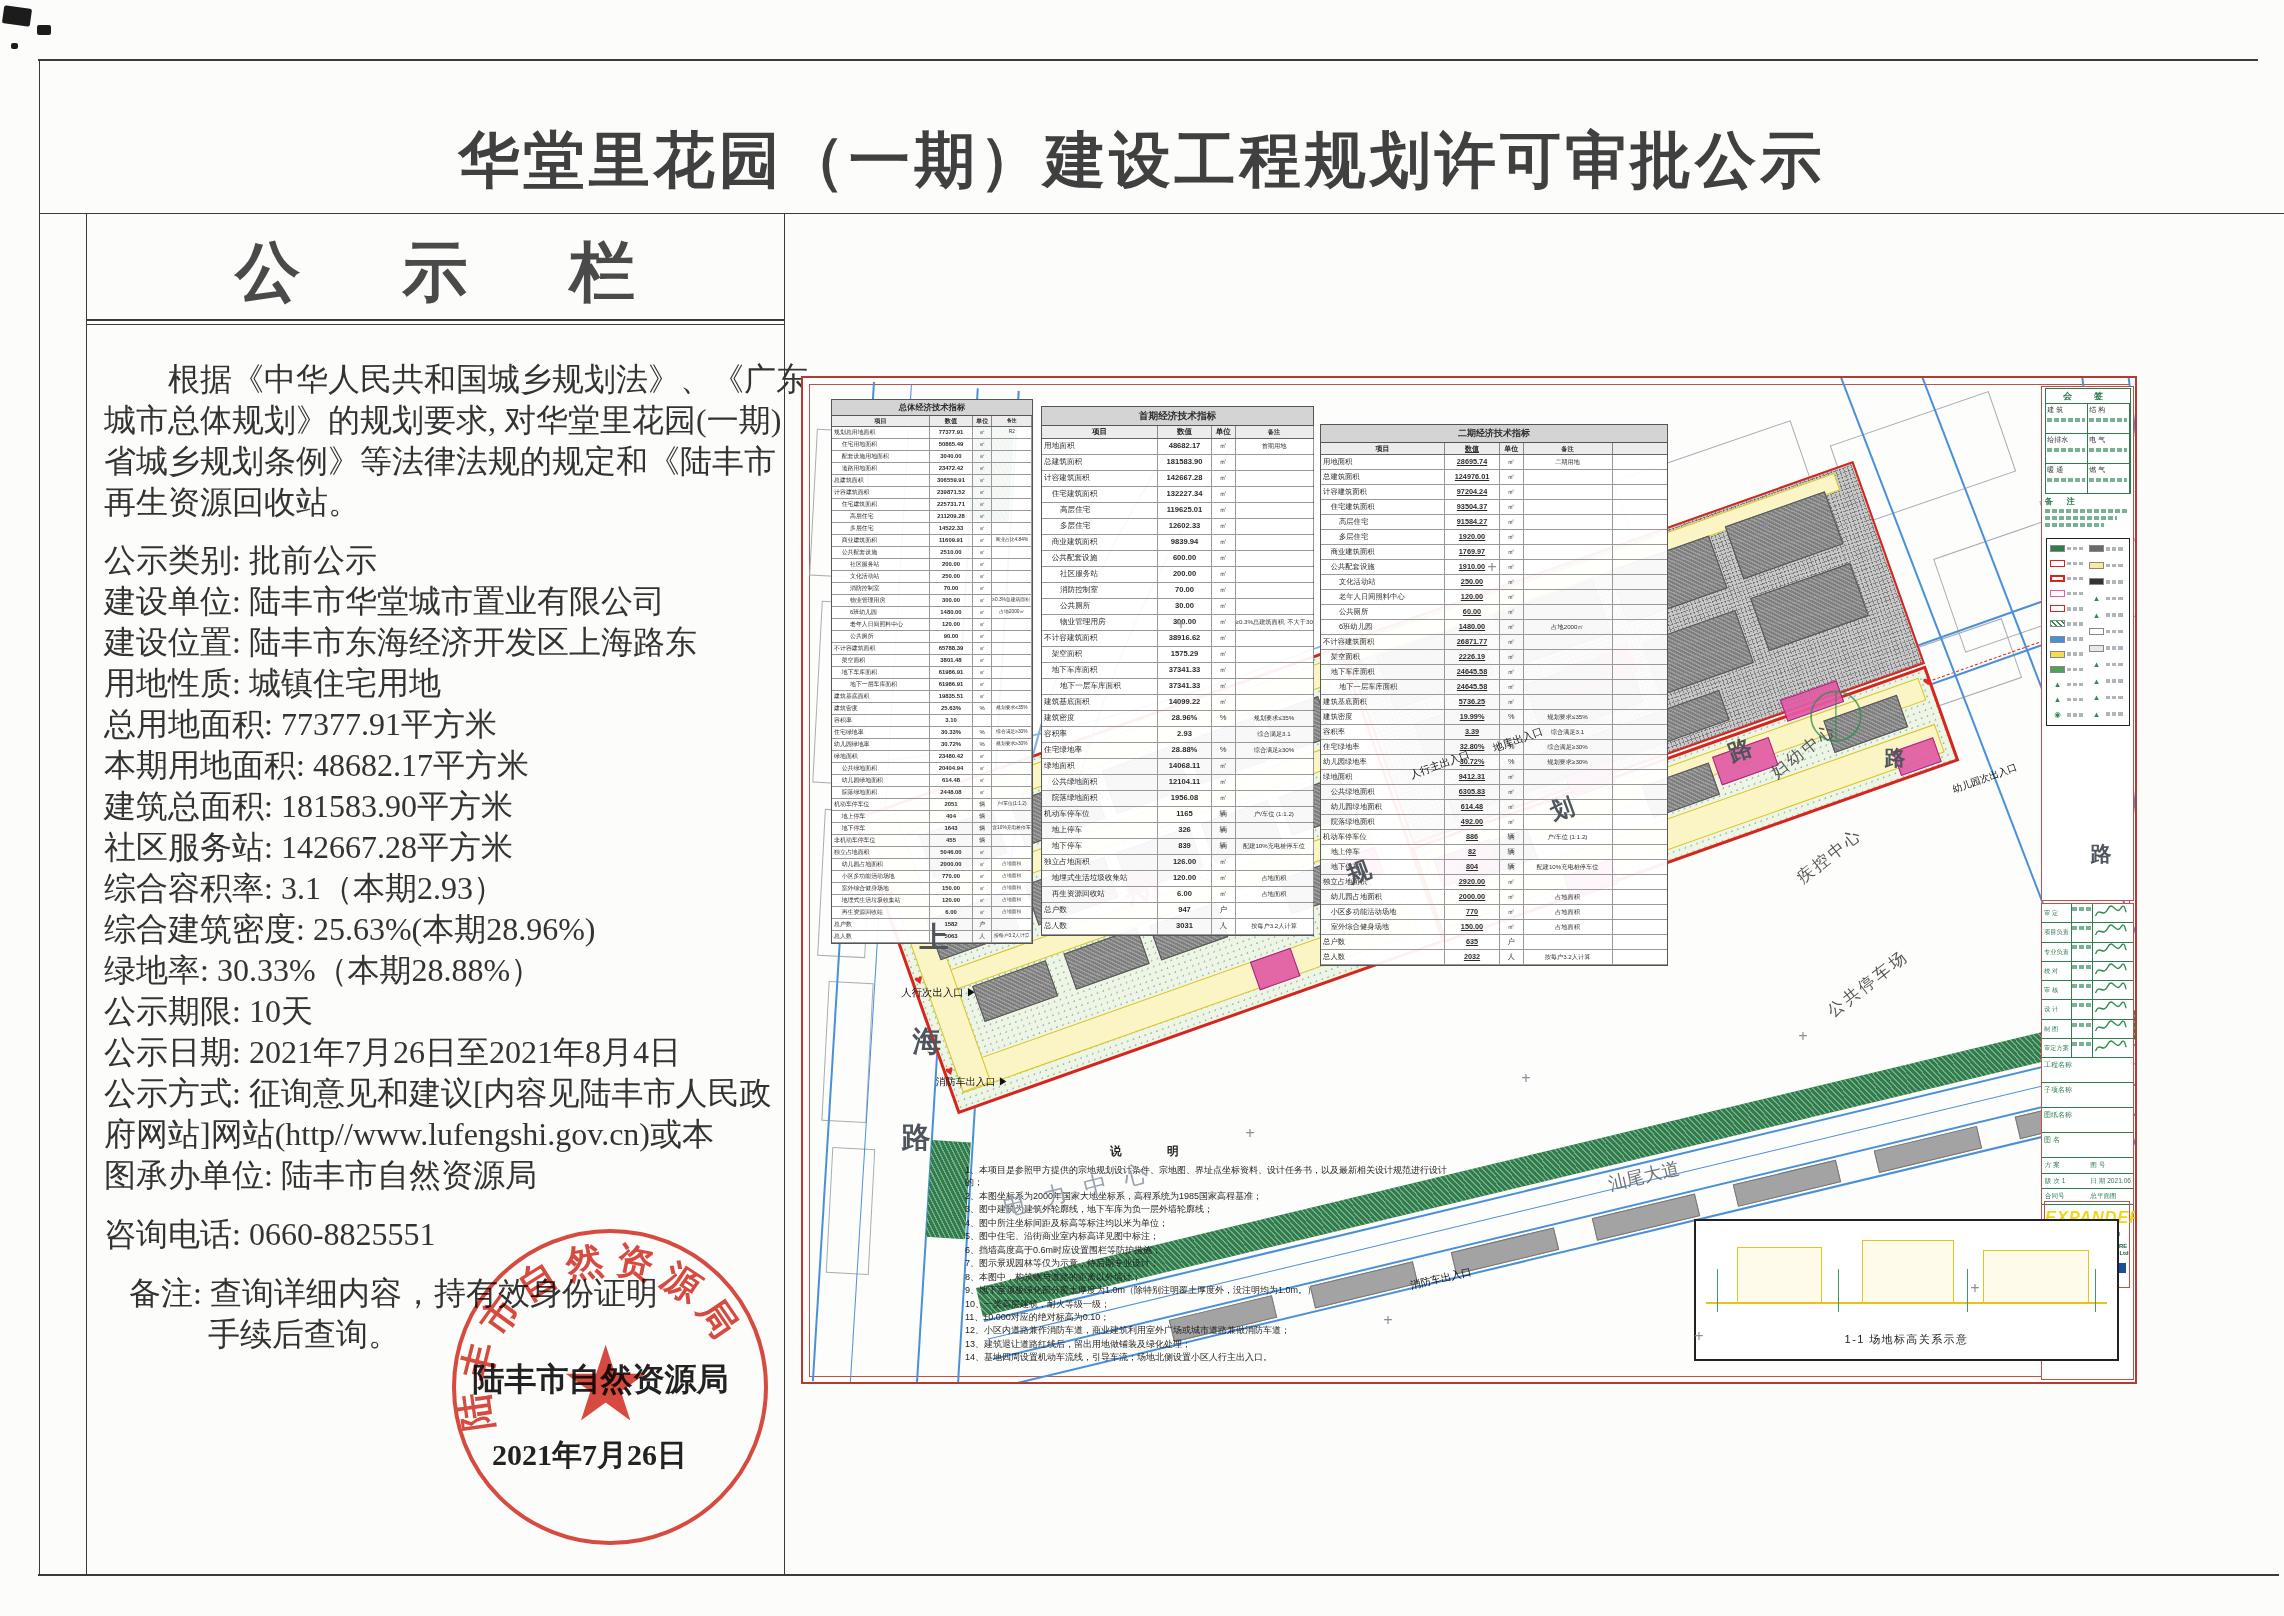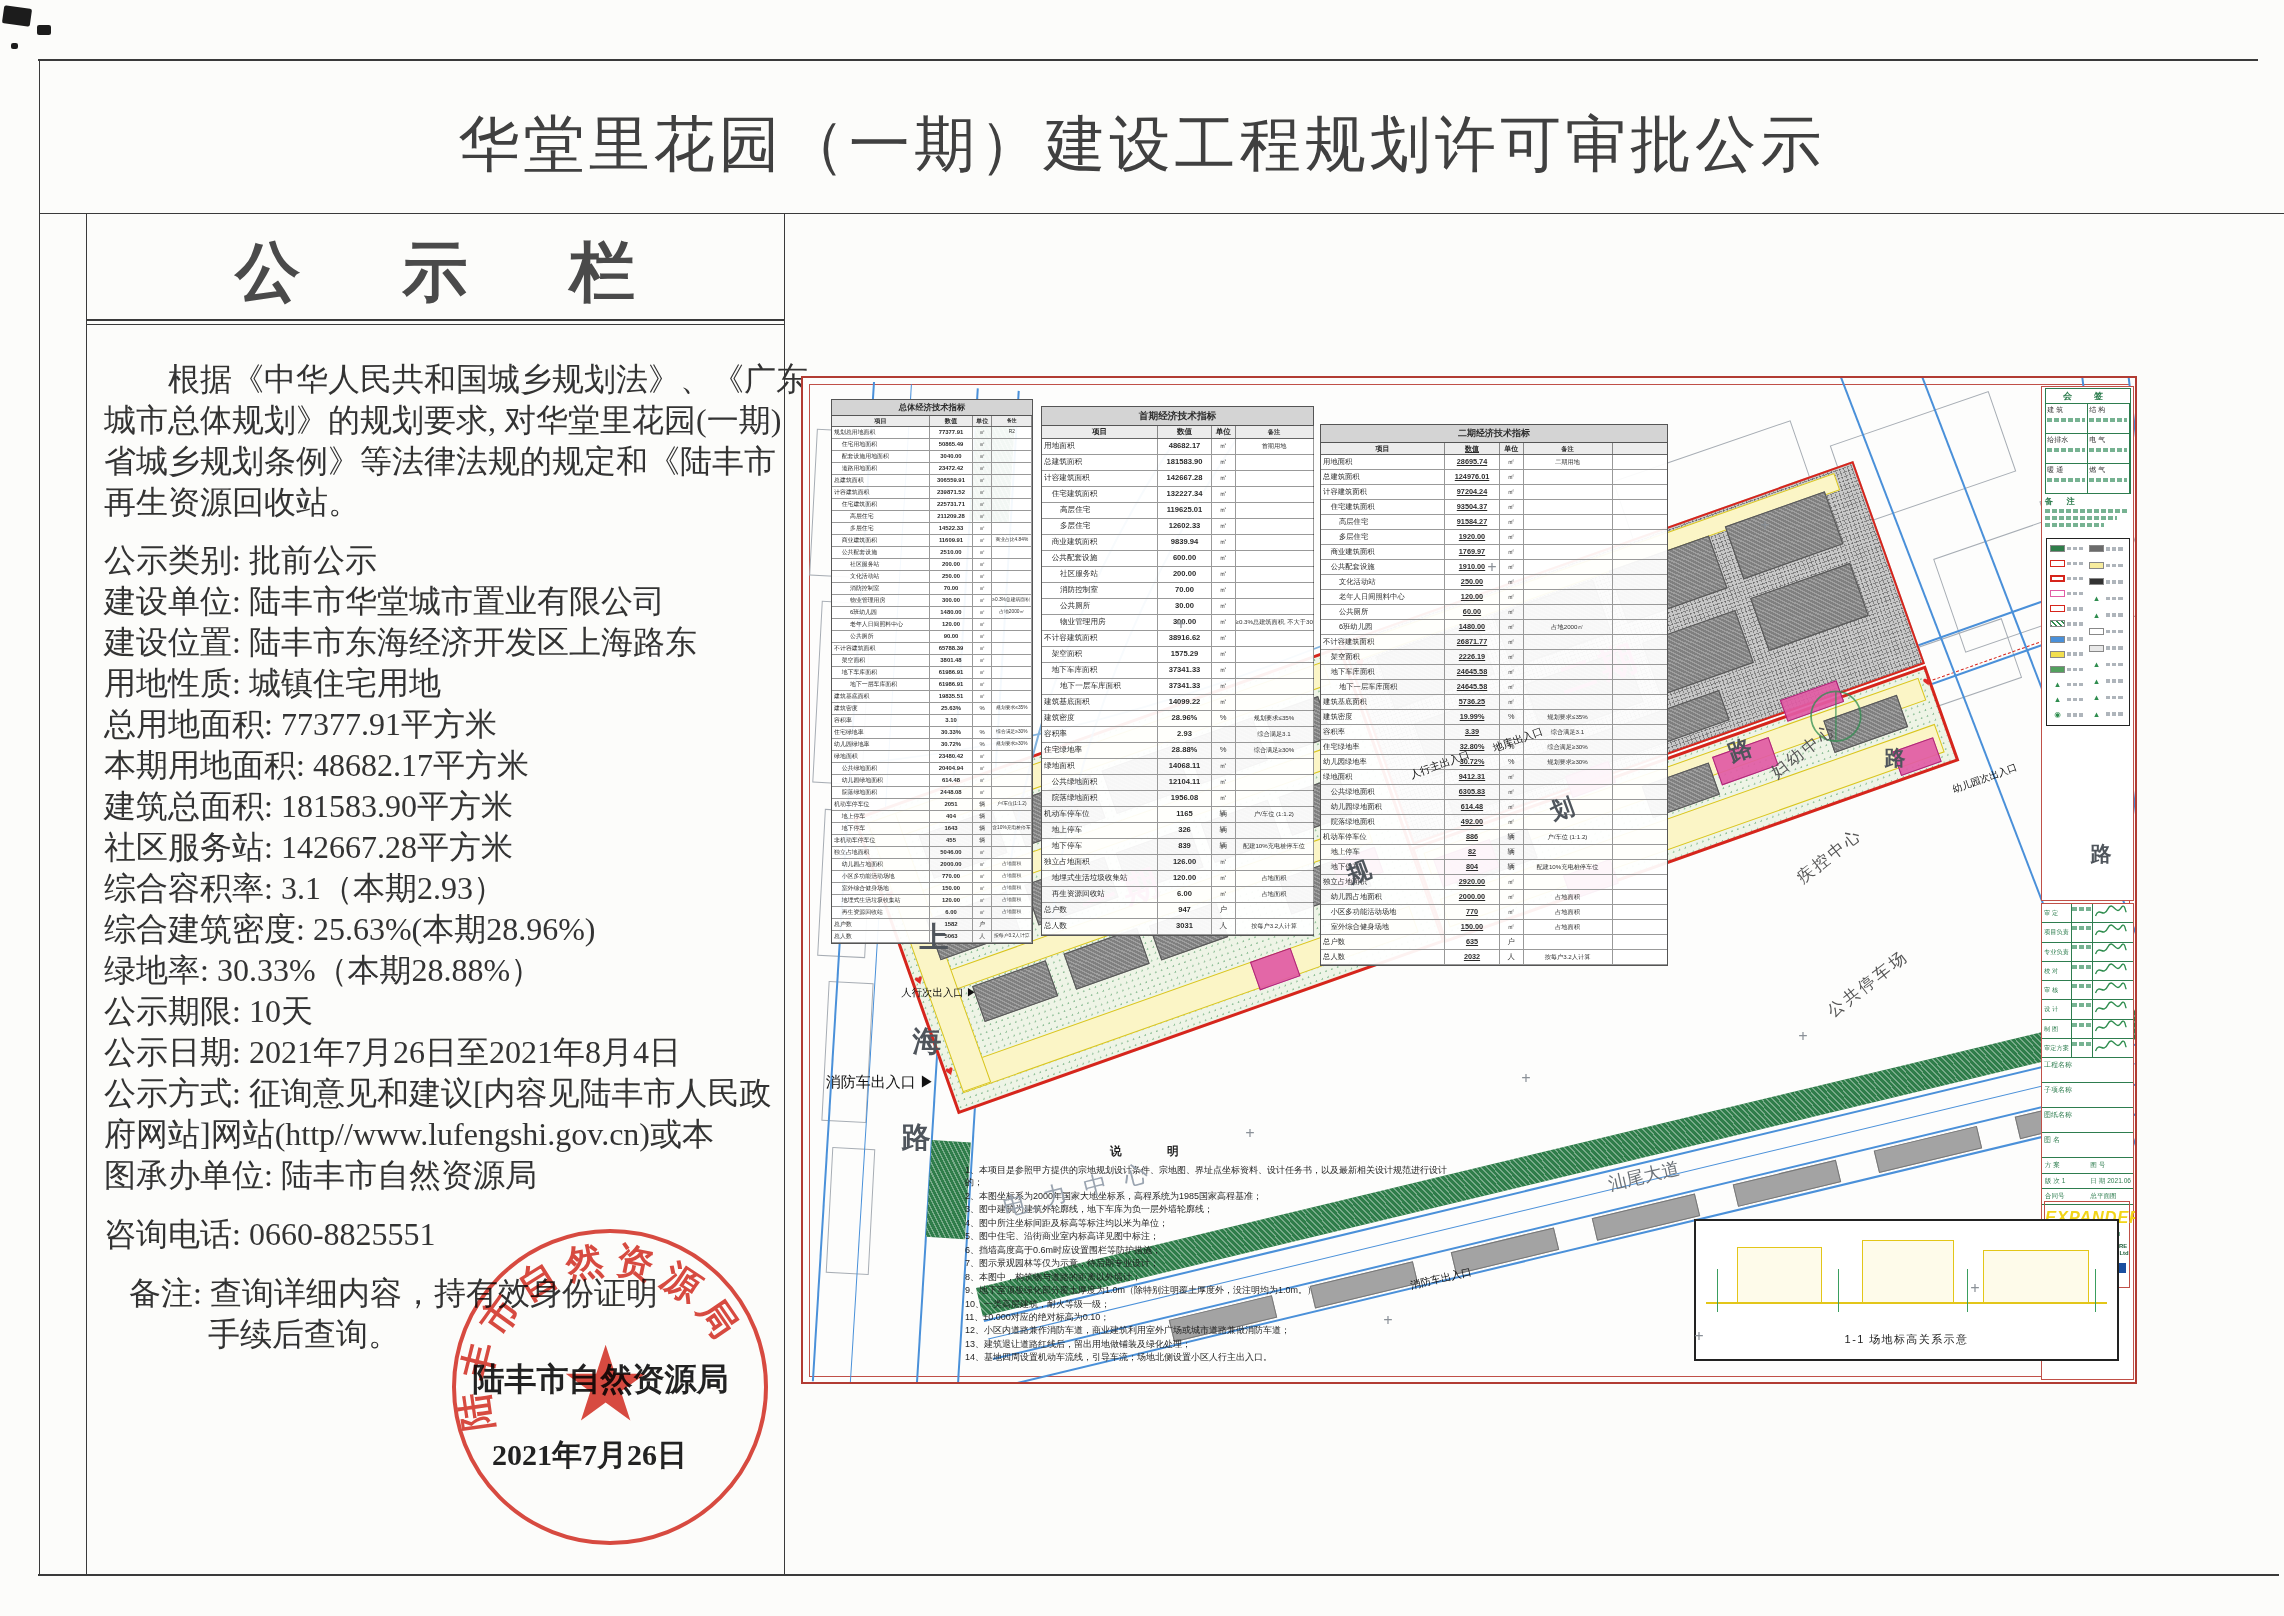--- a/index.html
+++ b/index.html
@@ -1,21 +1,21 @@
 <!DOCTYPE html>
 <html style="font-size:11px"><head>
 <meta charset="utf-8">
 <style>
   html,body{margin:0;padding:0;background:#e8e8e8;}
   #page{position:relative;width:2284px;height:1616px;background:#fcfcfa;overflow:hidden;
         font-family:"Liberation Serif",serif;color:#2b2b2b;}
   .line{position:absolute;background:#3a3a3a;}
   
-  #page-title{position:absolute;left:0;top:104px;width:2284px;text-align:center;
-    font-size:61px;font-weight:normal;letter-spacing:4.1px;color:#404040;}
+  #page-title{position:absolute;left:0;top:120px;width:2284px;text-align:center;
+    font-size:61px;font-weight:bold;letter-spacing:4.1px;color:#404040;}
   
   #board-header{position:absolute;left:86px;top:220px;width:698px;height:100px;
     text-align:center;font-size:65px;font-weight:bold;color:#4a4a4a;letter-spacing:43px;
     padding-left:43px;box-sizing:border-box;line-height:104px;}
   #board-lines{position:absolute;left:104px;top:359px;width:684px;}
   .bl{font-size:32px;line-height:41px;height:41px;white-space:nowrap;color:#333;}
   .bl.p1{text-indent:64px;}
   .bl.g1{margin-top:16.6px;}
   .bl.g2{margin-top:18px;}
   .bl.ind1{padding-left:25px;}
@@ -1256,21 +1256,21 @@
       <div class="mlab rd" style="position: absolute; left: 934px; top: 938px; font-size: 29px; transform: translate(-50%, -50%) rotate(0deg);">上</div>
       <div class="mlab rd" style="position: absolute; left: 927px; top: 1042px; font-size: 29px; transform: translate(-50%, -50%) rotate(0deg);">海</div>
       <div class="mlab rd" style="position: absolute; left: 916px; top: 1138px; font-size: 29px; transform: translate(-50%, -50%) rotate(0deg);">路</div>
       <div class="mlab rd" style="position: absolute; left: 1359px; top: 872px; font-size: 23.5px; transform: translate(-50%, -50%) rotate(-20deg);">规</div>
       <div class="mlab rd" style="position: absolute; left: 1562px; top: 809px; font-size: 23.5px; transform: translate(-50%, -50%) rotate(-20deg);">划</div>
       <div class="mlab rd" style="position: absolute; left: 1740px; top: 750px; font-size: 23.5px; transform: translate(-50%, -50%) rotate(-20deg);">路</div>
       <div class="mlab rd" style="position: absolute; left: 1895px; top: 758px; font-size: 21px; transform: translate(-50%, -50%) rotate(0deg);">路</div>
       <div class="mlab rd" style="position: absolute; left: 2101px; top: 854px; font-size: 21px; transform: translate(-50%, -50%) rotate(0deg);">路</div>
       <div class="mlab rd2" style="position: absolute; left: 1644px; top: 1176px; font-size: 18px; transform: translate(-50%, -50%) rotate(-13deg);">汕尾大道</div>
       <div class="mlab ent" style="position: absolute; left: 939px; top: 993px; font-size: 10.4px; transform: translate(-50%, -50%) rotate(0deg);">人行次出入口 ▶</div>
-      <div class="mlab ent" style="position: absolute; left: 880px; top: 1082px; font-size: 15px; transform: translate(-50%, -50%) rotate(0deg);">消防车出入口 ▶</div>
+      <div class="mlab ent" style="position: absolute; left: 972px; top: 1082px; font-size: 10px; transform: translate(-50%, -50%) rotate(0deg);">消防车出入口 ▶</div>
       <div class="mlab ent" style="position: absolute; left: 1440px; top: 765px; font-size: 10.4px; transform: translate(-50%, -50%) rotate(-20deg);">人行主出入口</div>
       <div class="mlab ent" style="position: absolute; left: 1518px; top: 740px; font-size: 10.4px; transform: translate(-50%, -50%) rotate(-20deg);">地库出入口</div>
       <div class="mlab ent" style="position: absolute; left: 1985px; top: 779px; font-size: 9.7px; transform: translate(-50%, -50%) rotate(-20deg);">幼儿园次出入口</div>
       <div class="mlab ent" style="position: absolute; left: 1441px; top: 1279px; font-size: 10.4px; transform: translate(-50%, -50%) rotate(-13deg);">消防车出入口</div>
       <div class="mlab cx" style="position: absolute; left: 1036px; top: 1210px; font-size: 16.6px; transform: translate(-50%, -50%) rotate(0deg);">+</div>
       <div class="mlab cx" style="position: absolute; left: 1250px; top: 1134px; font-size: 16.6px; transform: translate(-50%, -50%) rotate(0deg);">+</div>
       <div class="mlab cx" style="position: absolute; left: 1526px; top: 1079px; font-size: 16.6px; transform: translate(-50%, -50%) rotate(0deg);">+</div>
       <div class="mlab cx" style="position: absolute; left: 1803px; top: 1037px; font-size: 16.6px; transform: translate(-50%, -50%) rotate(0deg);">+</div>
       <div class="mlab cx" style="position: absolute; left: 1388px; top: 1321px; font-size: 16.6px; transform: translate(-50%, -50%) rotate(0deg);">+</div>
       <div class="mlab cx" style="position: absolute; left: 1699px; top: 1337px; font-size: 16.6px; transform: translate(-50%, -50%) rotate(0deg);">+</div>

